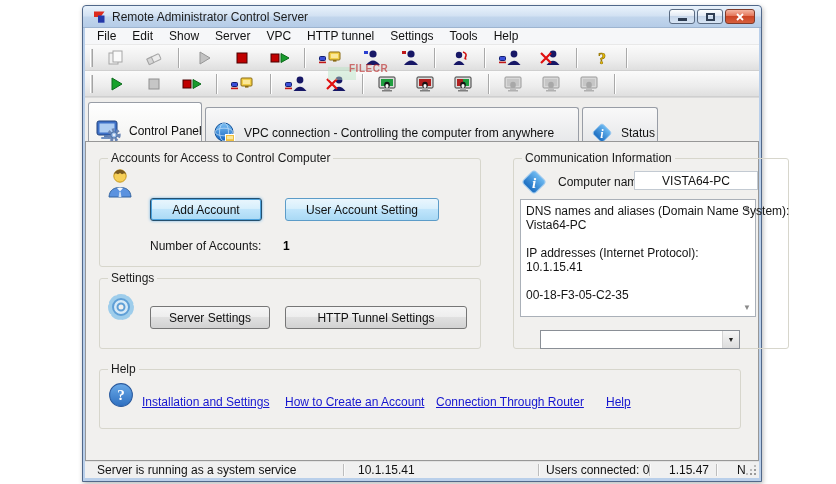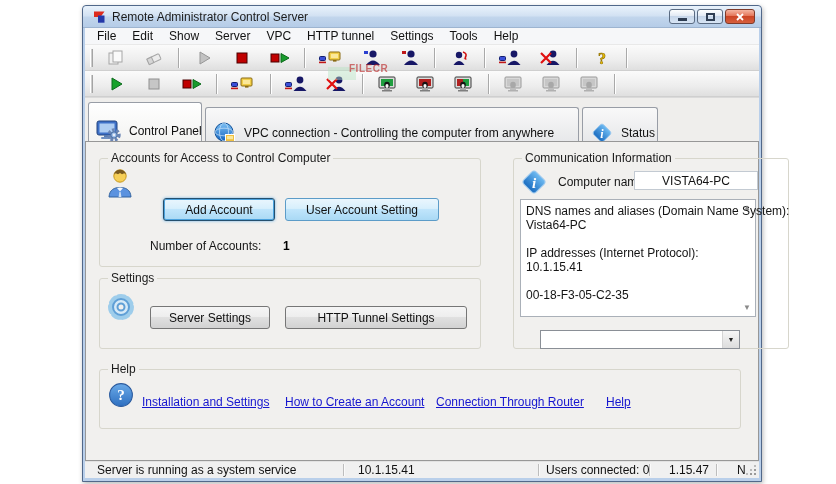--- a/index.html
+++ b/index.html
@@ -386,21 +386,21 @@
         <span class="group-label">Accounts for Access to Control Computer</span>
         <span class="abs" style="left:6px;top:8px">
           <svg width="28" height="32" viewBox="0 0 28 32">
             <circle cx="14" cy="9" r="6.2" fill="#f6cf57" stroke="#c99a1e"></circle>
             <path d="M8 7.5 a6.2 6.2 0 0 1 12 0 l-1.8 -1.2 -2.2 1 -2 -1.4 -2 1.4 -2.2 -1z" fill="#7a5a20"></path>
             <path d="M3 30 c0.5 -7.5 5.5 -9.5 11 -9.5 s10.5 2 11 9.5 z" fill="#5b92df" stroke="#33639f"></path>
             <path d="M11 21 l3 3.5 3 -3.5 c-1 -0.8 -5 -0.8 -6 0z" fill="#f4f8fe"></path>
             <path d="M13.4 25 h1.2 l0.8 5 h-2.8z" fill="#cfe0f4"></path>
           </svg>
           </span>
-        <button class="btn blue focus" style="left:63px;top:39px;width:112px">Add Account</button>
+        <button class="btn blue focus" style="left:50px;top:39px;width:112px">Add Account</button>
         <button class="btn blue" style="left:185px;top:39px;width:154px">User Account Setting</button>
         <span class="lbl" style="left:50px;top:80px">Number of Accounts:</span>
         <span class="val" style="left:183px;top:80px">1</span>
       </div>
 
       <div class="group g-settings">
         <span class="group-label">Settings</span>
         <span class="abs" style="left:5px;top:12px">
           <svg width="32" height="32" viewBox="0 0 32 32">
             <circle cx="16" cy="16" r="10" fill="none" stroke="#9ecdeb" stroke-width="6" stroke-dasharray="5 3.95" stroke-linecap="round"></circle>

